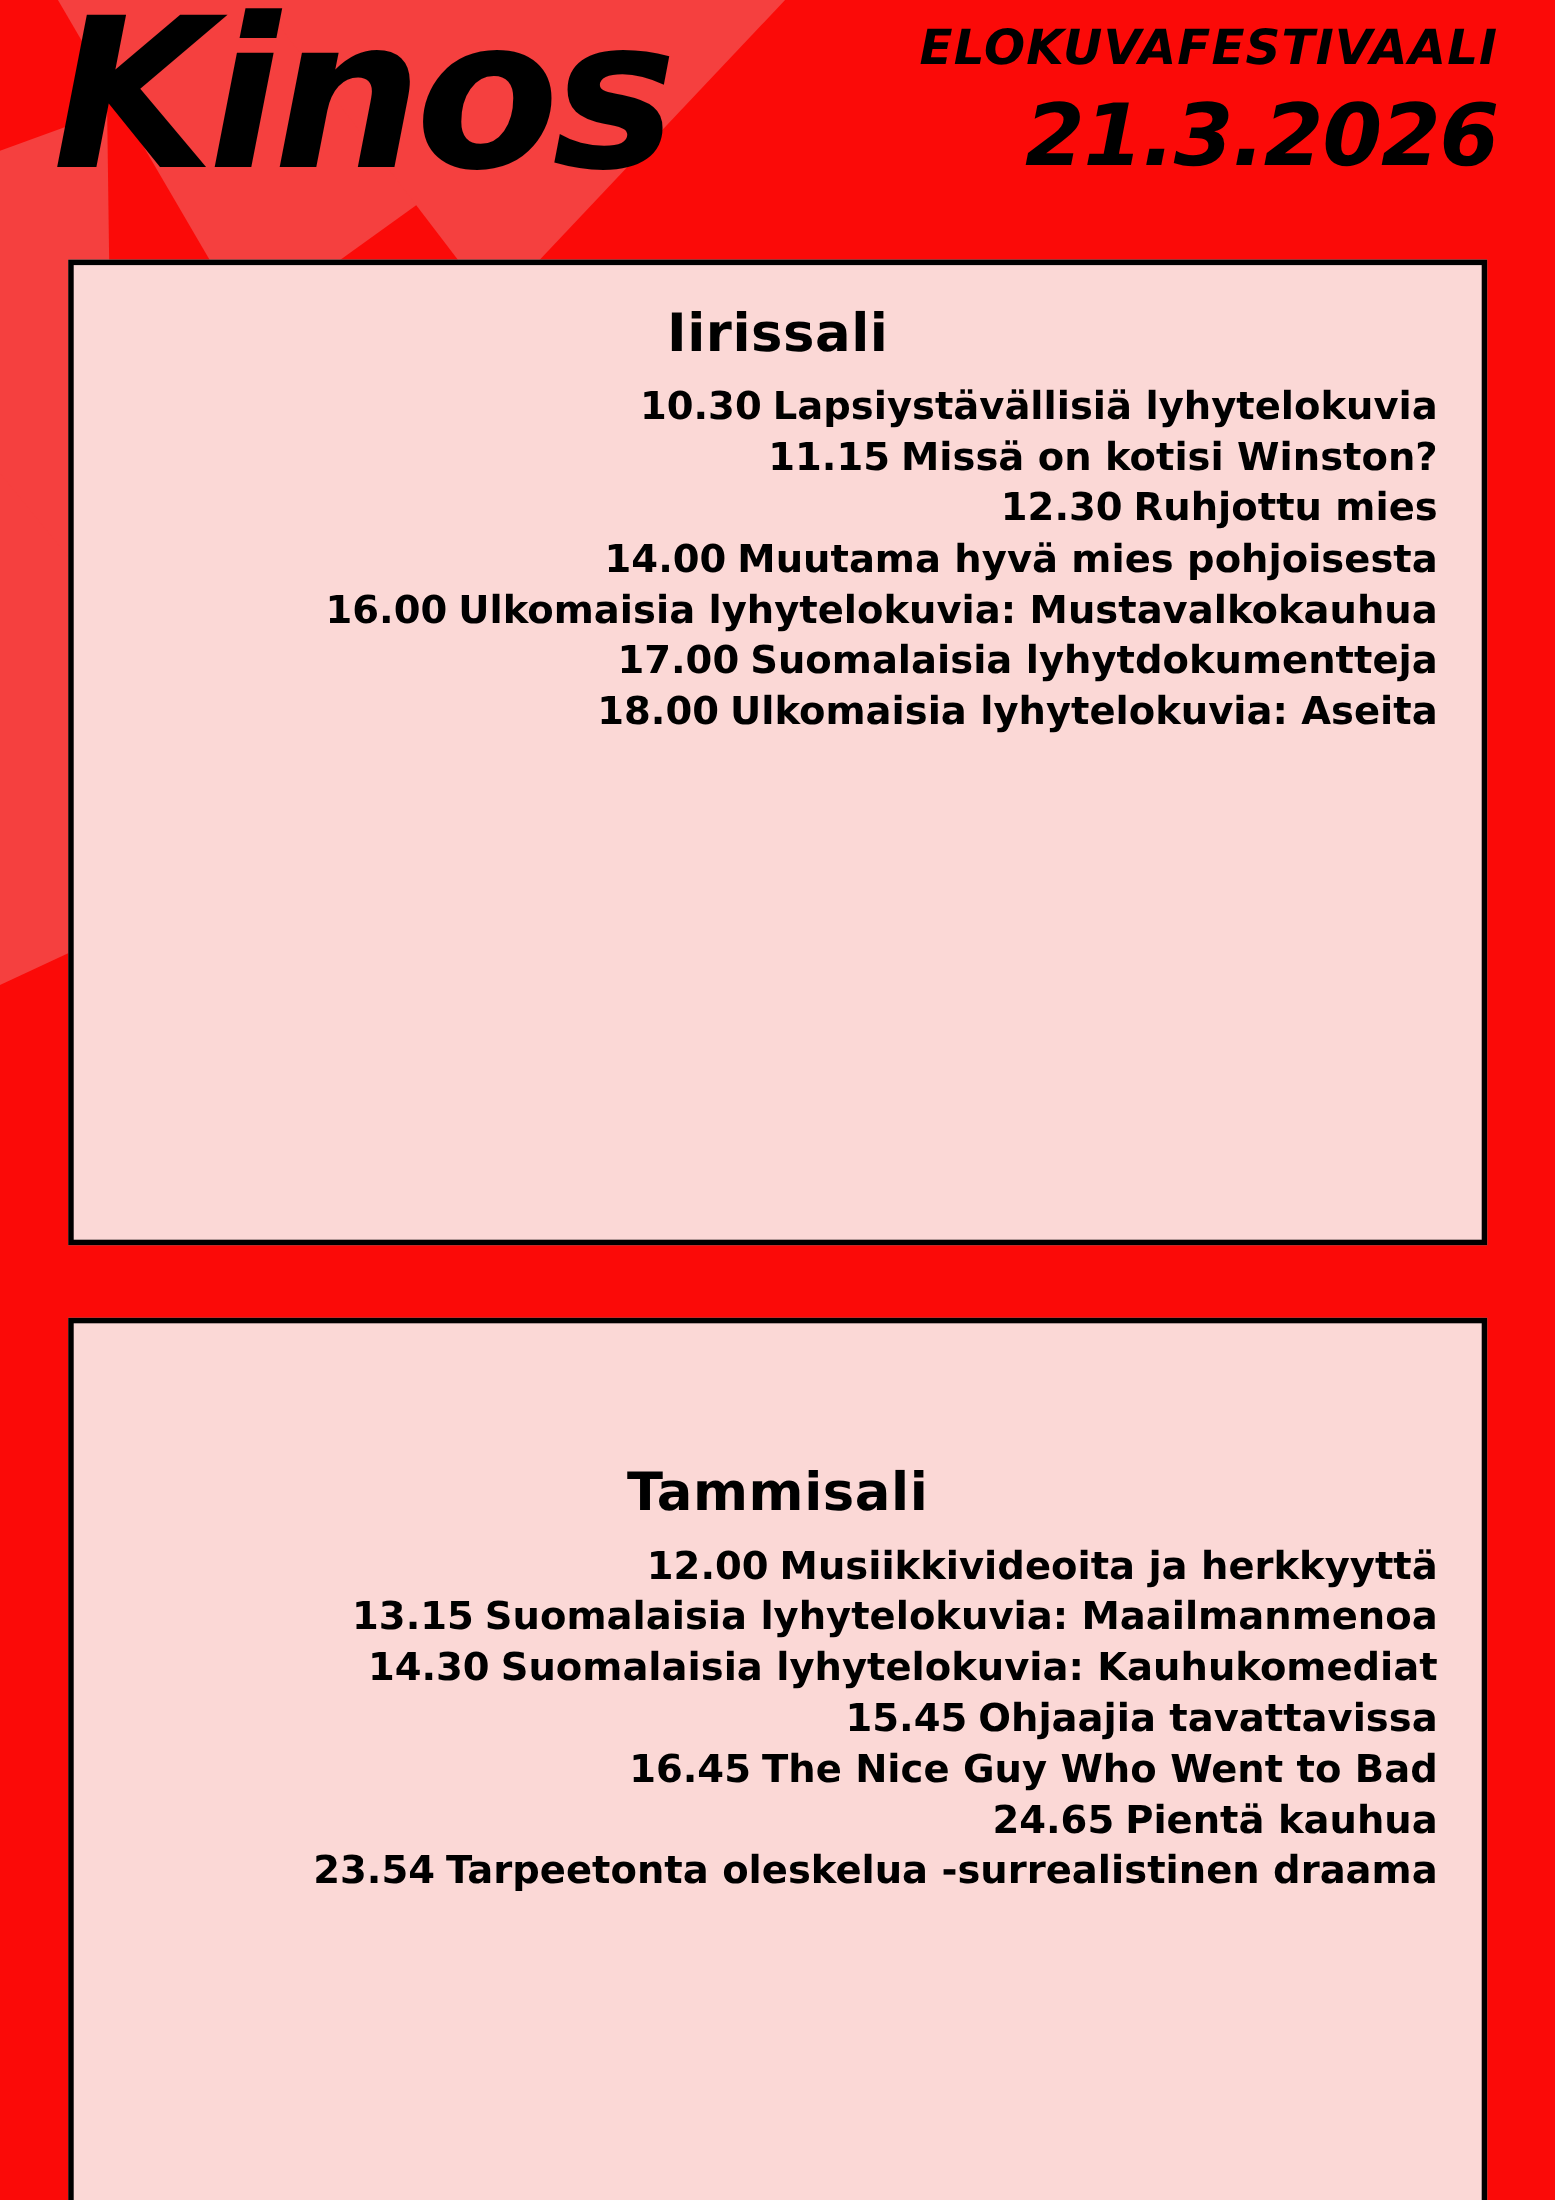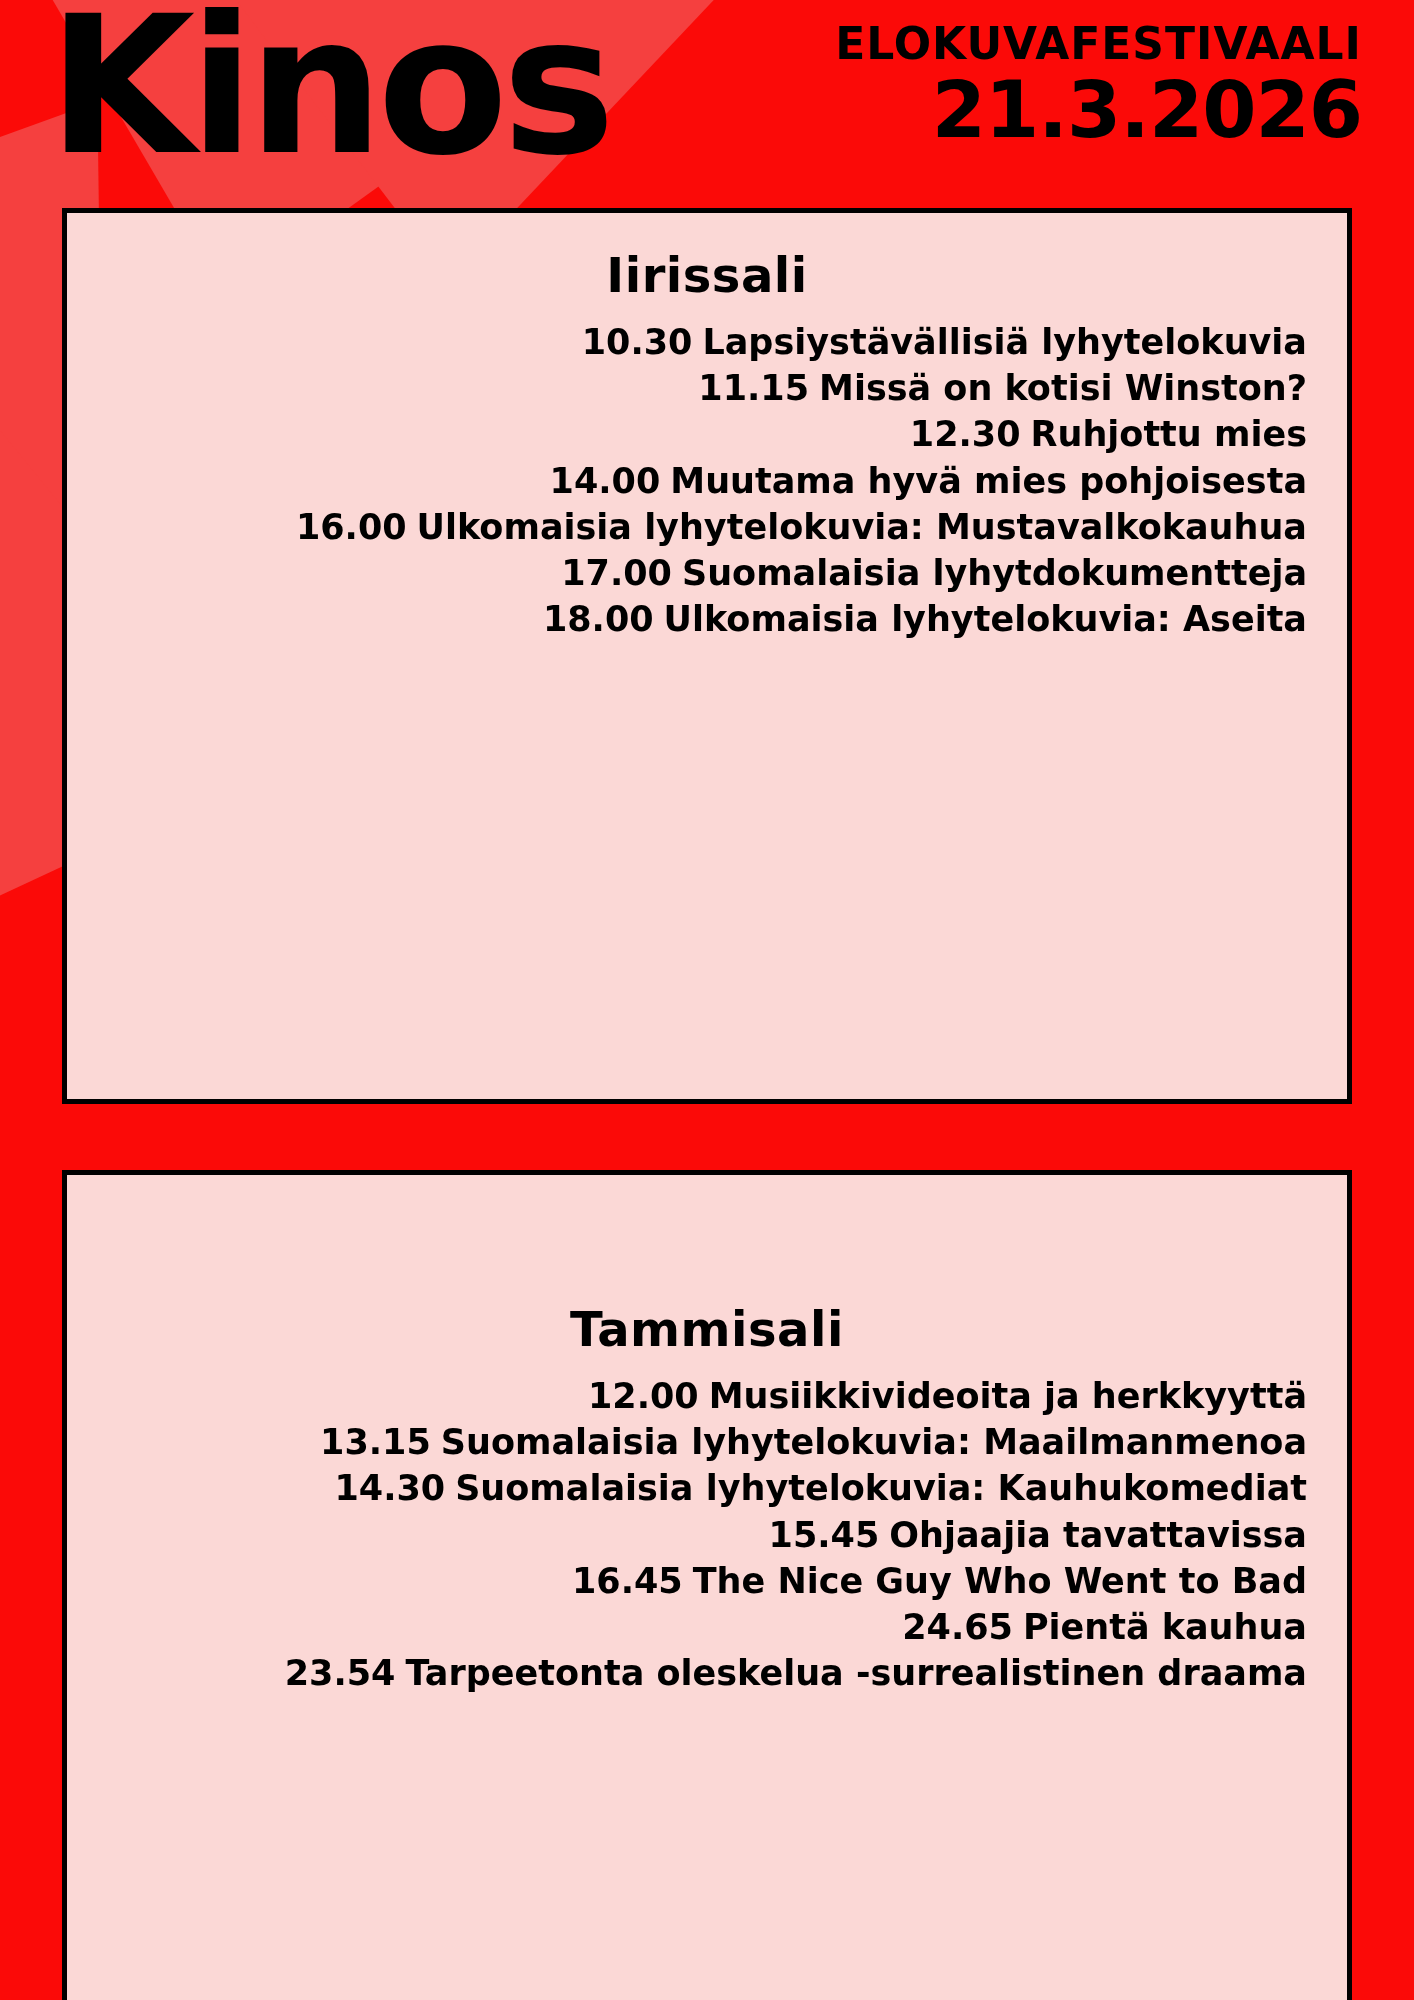--- a/index.html
+++ b/index.html
@@ -63,22 +63,23 @@
     height: 0;
     border-left: 150px solid transparent;
     border-right: 150px solid transparent;
     border-bottom: 430px solid #f5403f;
     transform: rotate(160deg);
   }
 
   
   .header {
     position: relative;
-    height: 208px;
+    height: 236px;
     z-index: 2;
+    font-style: italic;
   }
   .logo {
     position: absolute;
     left: 48px;
     top: -8px;
     font-family: "DejaVu Sans", sans-serif;
     font-weight: bold;
     font-size: 190px;
     letter-spacing: -6px;
     color: #000;
@@ -95,21 +96,21 @@
     font-size: 44px;
     font-weight: bold;
     letter-spacing: 1px;
     line-height: 1.1;
   }
   .fest-date {
     font-size: 78px;
     font-weight: bold;
     letter-spacing: -1px;
     line-height: 1.08;
-    margin-top: 0;
+    margin-top: 14px;
   }
 
   
   .panels {
     position: relative;
     z-index: 2;
     padding: 0 62px;
   }
   .panel {
     background: #fbd8d6;

